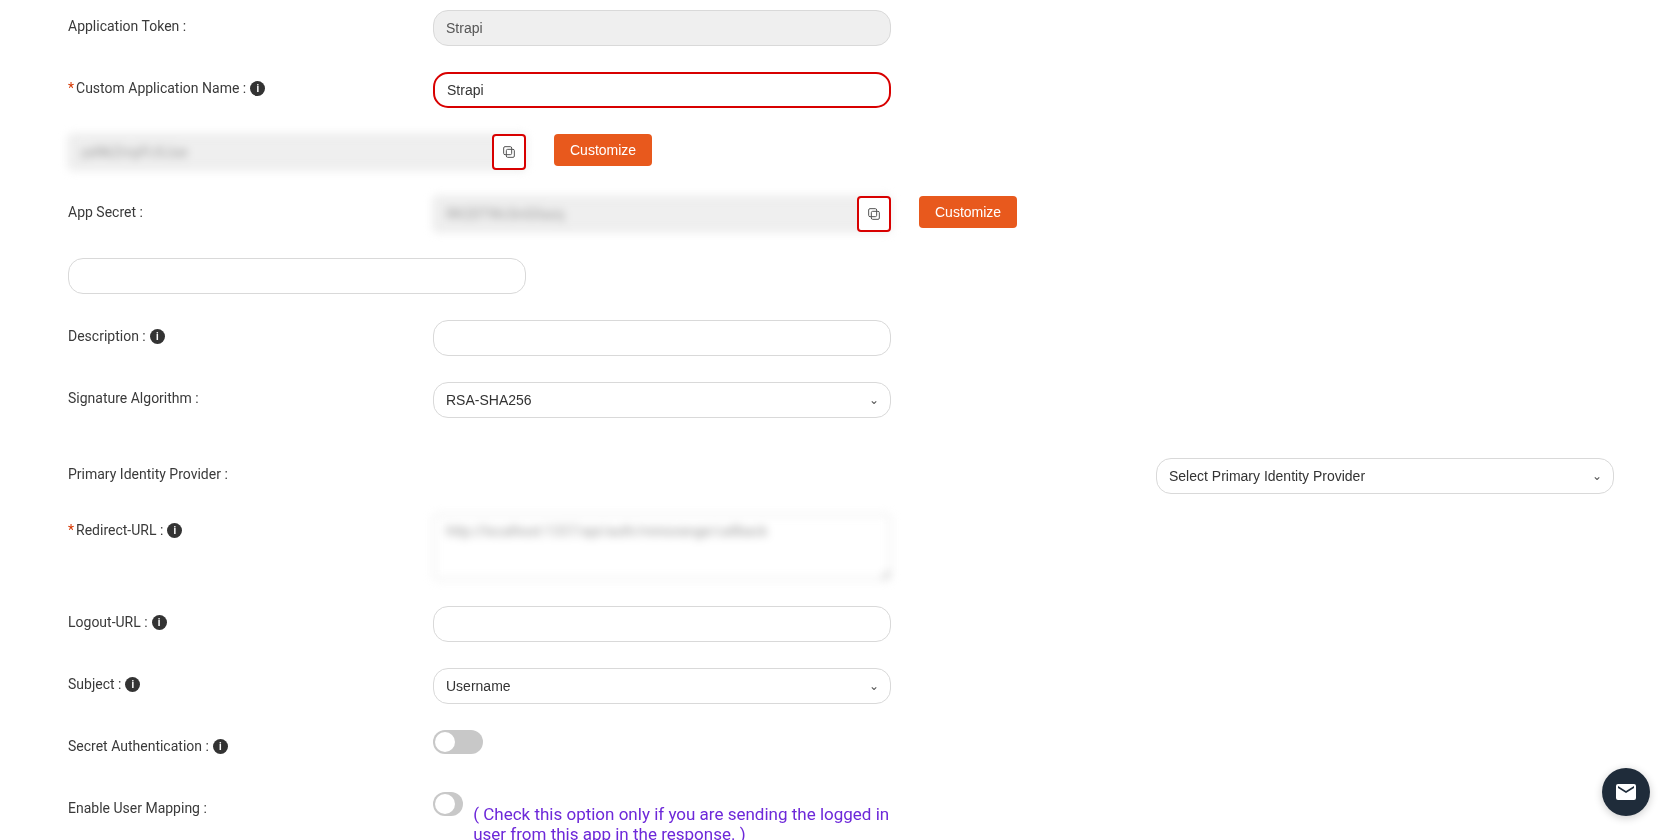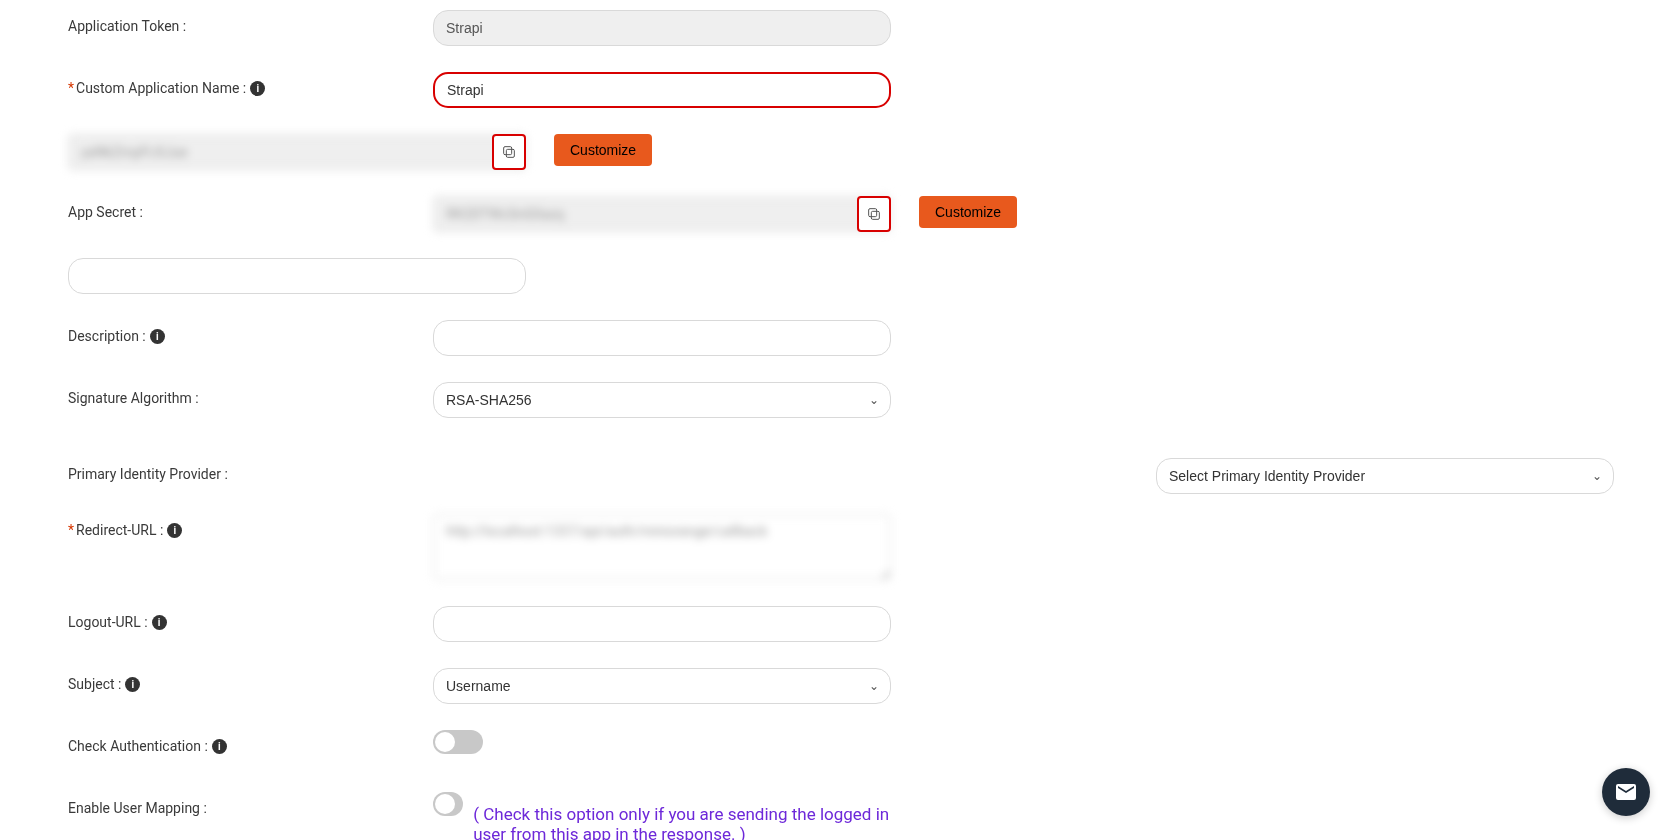--- a/index.html
+++ b/index.html
@@ -89,21 +89,21 @@
     border-radius: 4px;
     background: #fff;
     display: flex;
     align-items: center;
     justify-content: center;
     cursor: pointer;
   }
   .copy-btn svg { width: 16px; height: 16px; stroke: #555; fill: none; stroke-width: 1.5; }
   .btn-orange {
     background: #e8591d;
-    color: #000000;
+    color: #ffffff;
     border: none;
     border-radius: 4px;
     height: 32px;
     padding: 0 16px;
     font-size: 14px;
     cursor: pointer;
     text-align: right;
   }
   .toggle {
     width: 50px; height: 24px;
@@ -296,21 +296,21 @@
   <div class="input-col select-wrap">
     <select class="sel">
       <option>Username</option>
     </select>
     <span class="chev">⌄</span>
   </div>
 </div>
 
 <div class="form-row">
   <div class="label-col">
-    <span>Check Authentication :</span>
+    <span>Secret Authentication :</span>
     <span class="info-icon">i</span>
   </div>
   <div class="input-col">
     <div class="toggle"></div>
   </div>
 </div>
 
 <div class="form-row">
   <div class="label-col">
     <span>Enable User Mapping :</span>

